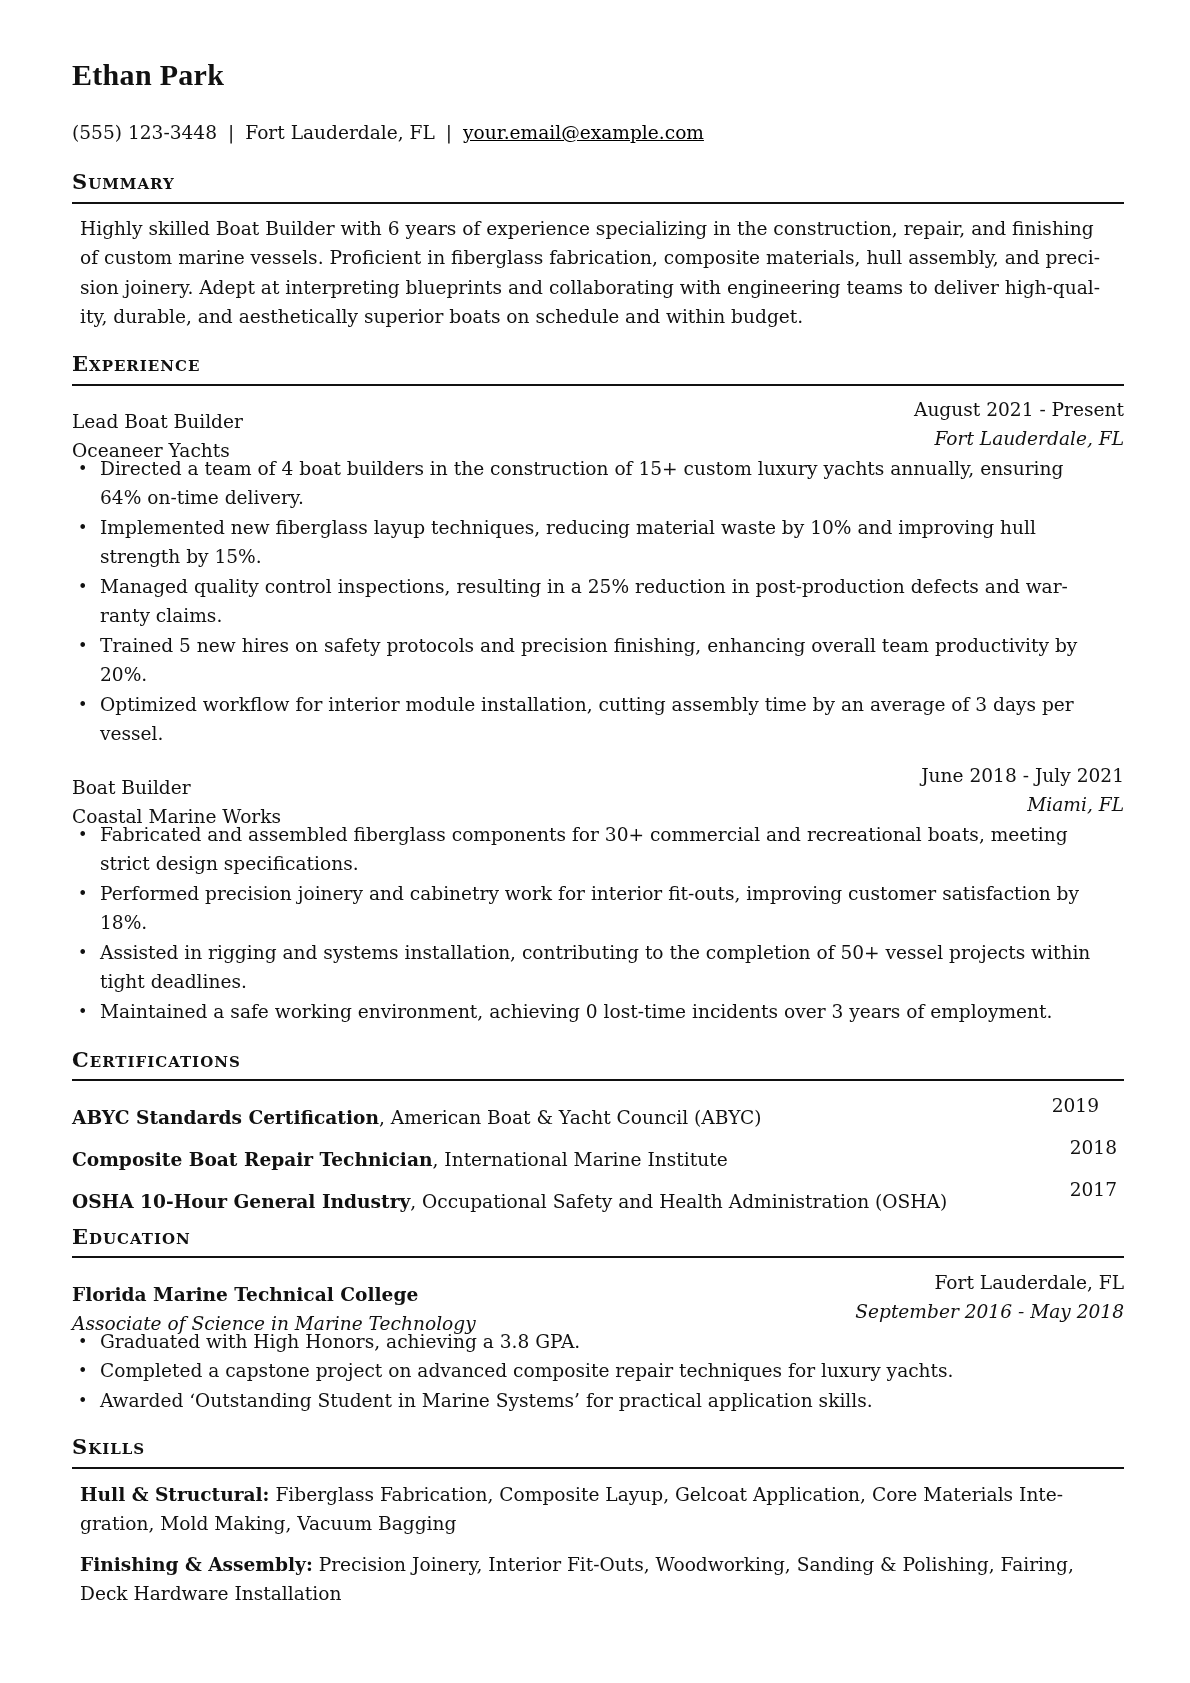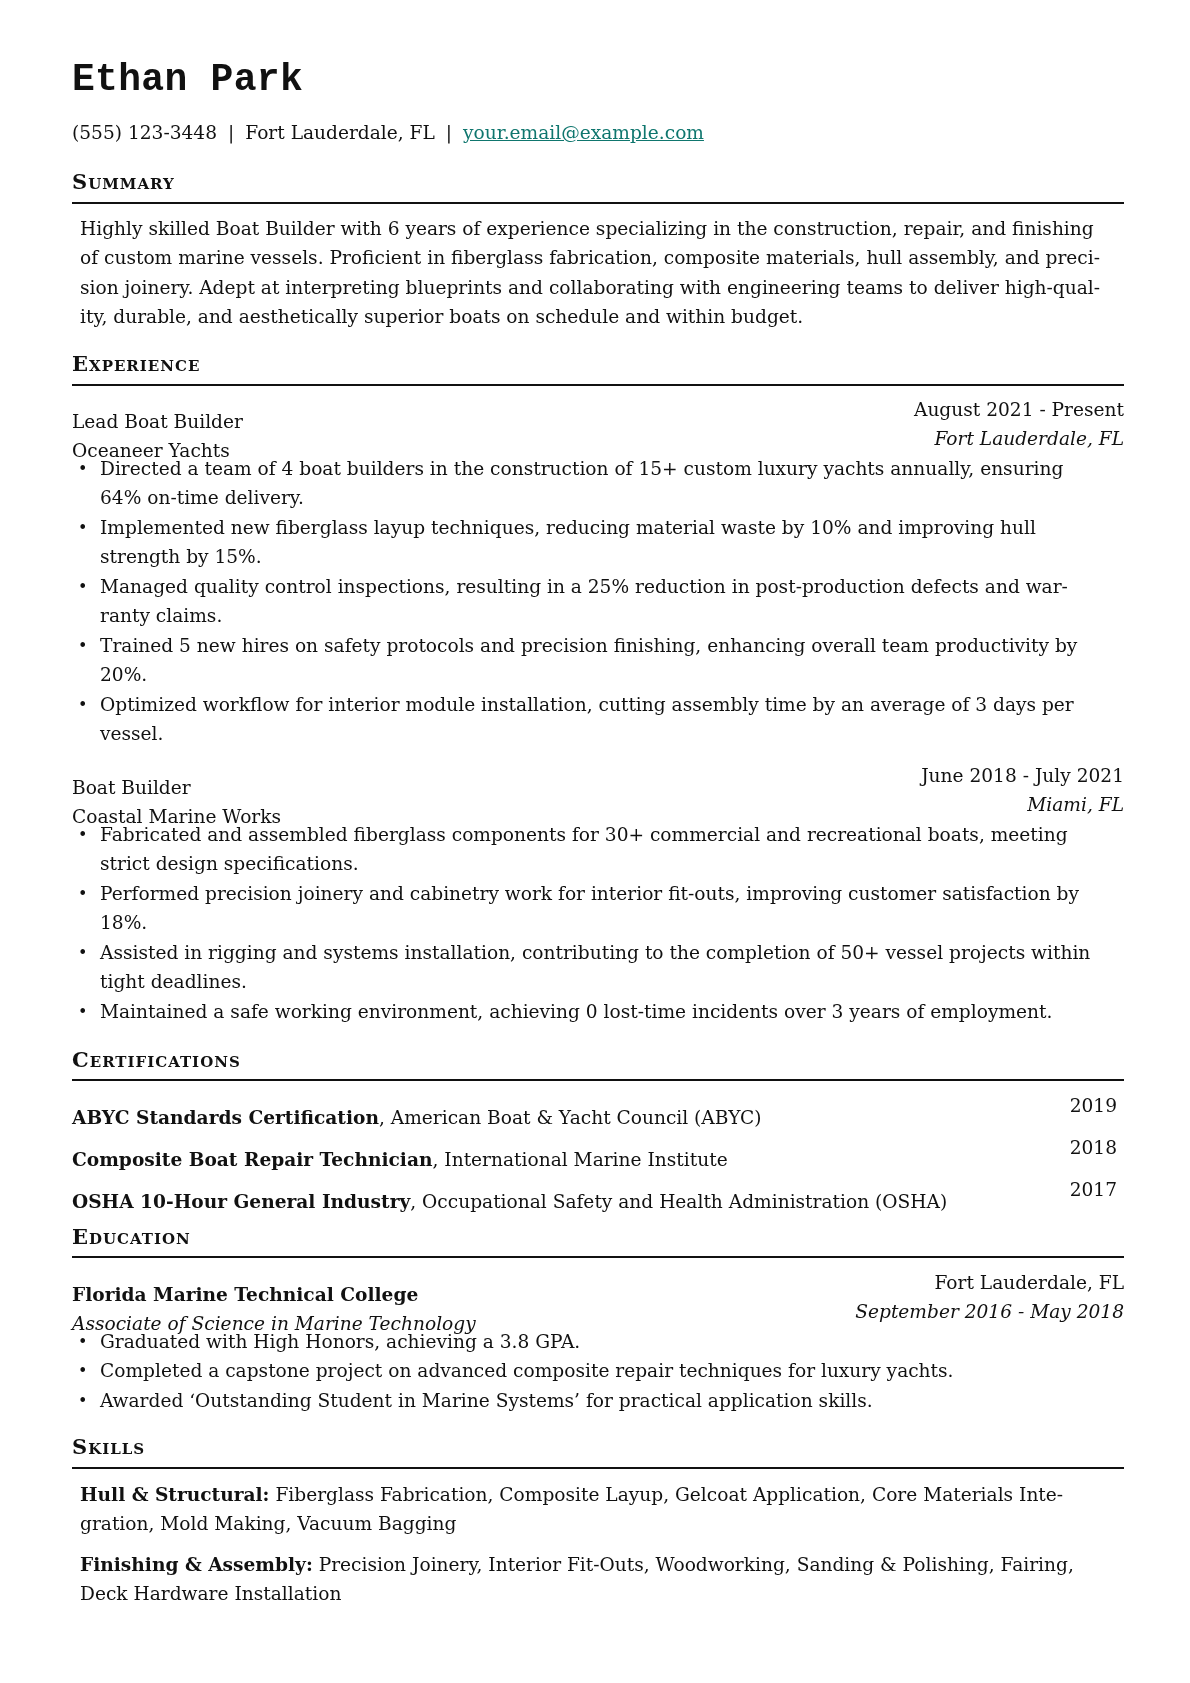--- a/index.html
+++ b/index.html
@@ -4,26 +4,26 @@
 <style>
   html, body { margin: 0; padding: 0; background: #ffffff; }
   body {
     width: 1190px; height: 1683px; position: relative; overflow: hidden;
     font-family: "DejaVu Serif", "Liberation Serif", serif;
     color: #111111;
   }
   .page { position: absolute; left: 72px; top: 0; width: 1052px; }
   .abs { position: absolute; left: 0; white-space: nowrap; }
   .name {
-    font-size: 38px; font-weight: bold; letter-spacing: 0.3px;
-    top: 58px; font-family: Liberation Mono, monospace;
+    font-size: 30px; font-weight: bold; letter-spacing: 0.3px;
+    top: 58px; font-family: Liberation Serif, serif;
   }
   .contact { top: 122px; font-size: 18.6px; }
   .contact .sep { display: inline-block; margin: 0 11px; }
-  .contact a { color: #0f766e; text-decoration: underline; }
+  .contact a { color: #000000; text-decoration: underline; }
   .sec-title {
     font-size: 21px; font-weight: bold; font-variant: small-caps;
     letter-spacing: 1px; font-family: "DejaVu Serif", serif;
   }
   .rule { position: absolute; left: 0; width: 1052px; height: 2px; background: #111; }
   .row { position: absolute; left: 0; width: 1052px; font-size: 18.6px; line-height: 29.5px; }
   .row .l { position: absolute; left: 0; white-space: nowrap; margin-top: 12px; }
   .row .r { position: absolute; right: 0; white-space: nowrap; }
   .b { font-weight: bold; }
   .i { font-style: italic; }
@@ -137,21 +137,21 @@
   <div class="bul" style="top:997px">
     <span class="dot">•</span>
     <span class="txt">Maintained a safe working environment, achieving 0 lost-time incidents over 3 years of employment.</span>
   </div>
 
   <div class="abs sec-title" style="top:1047px">Certifications</div>
   <div class="rule" style="top:1079px"></div>
 
   <div class="row" style="top:1091px">
     <span class="l"><span class="b">ABYC Standards Certification</span><span>, American Boat &amp; Yacht Council (ABYC)</span></span>
-    <span class="r" style="right:7px">2019</span>
+    <span class="r" style="right:25px">2019</span>
   </div>
   <div class="row" style="top:1133px">
     <span class="l"><span class="b">Composite Boat Repair Technician</span><span>, International Marine Institute</span></span>
     <span class="r" style="right:7px">2018</span>
   </div>
   <div class="row" style="top:1175px">
     <span class="l"><span class="b">OSHA 10-Hour General Industry</span><span>, Occupational Safety and Health Administration (OSHA)</span></span>
     <span class="r" style="right:7px">2017</span>
   </div>
 

